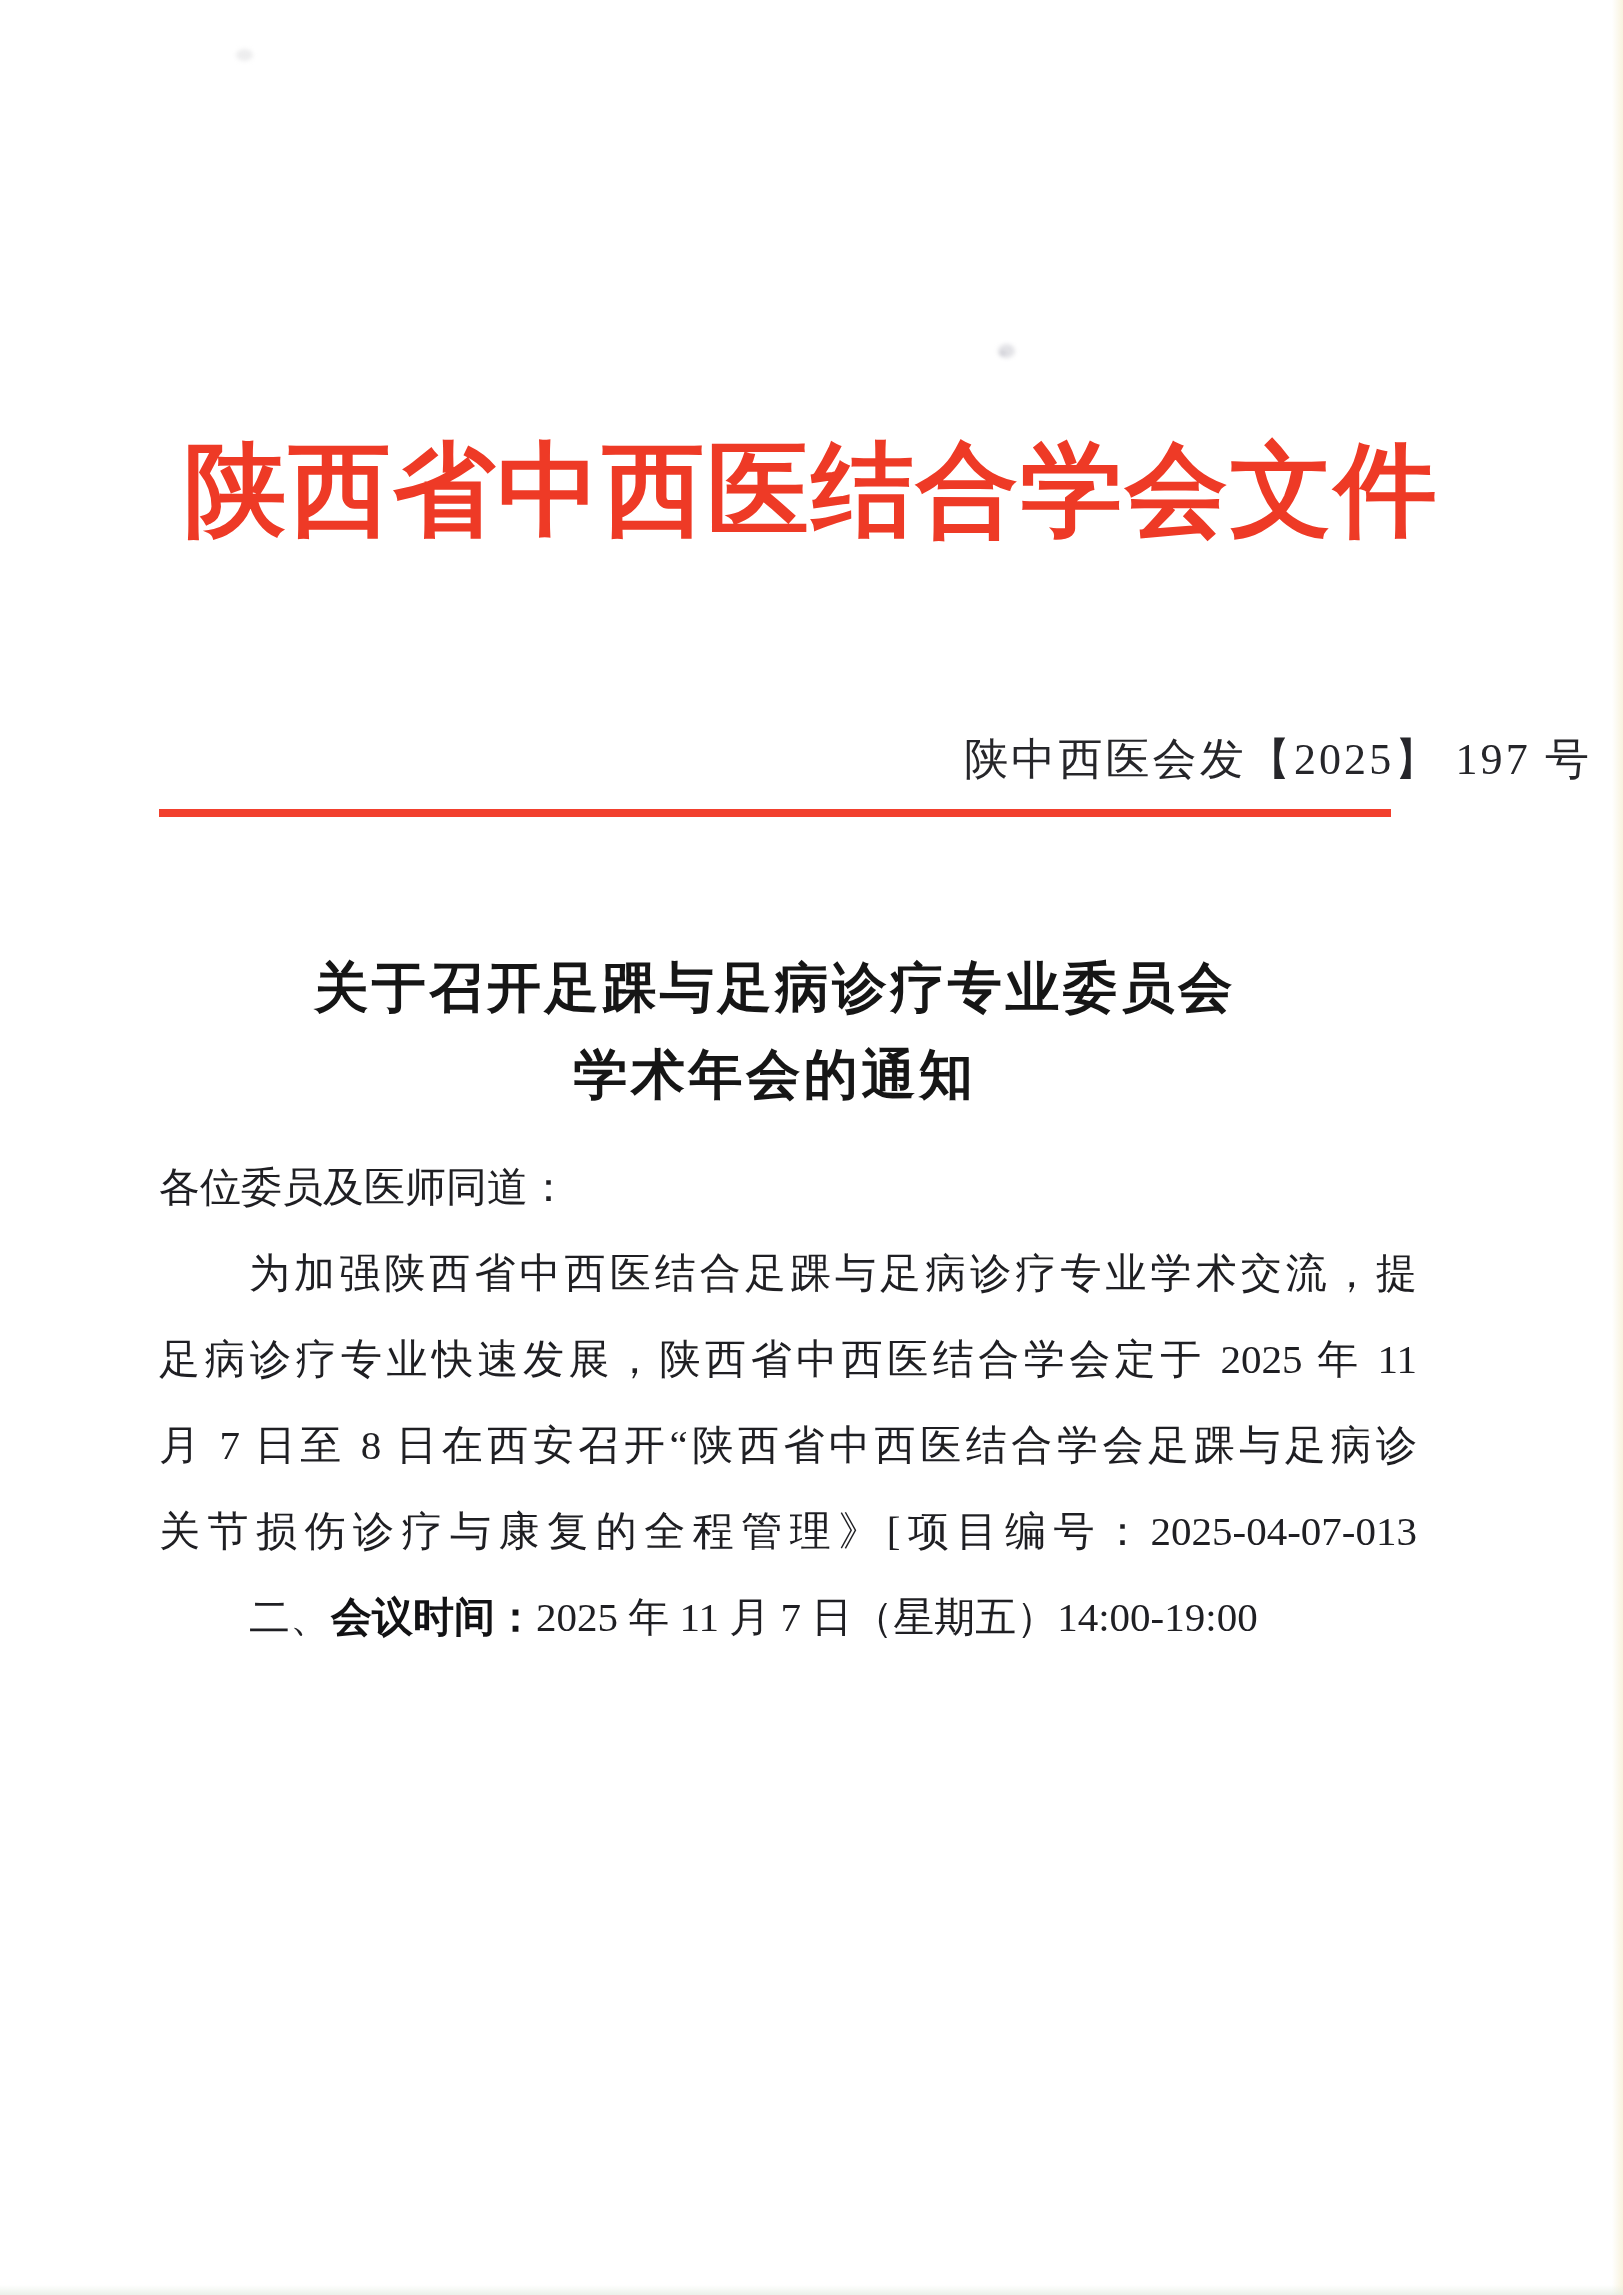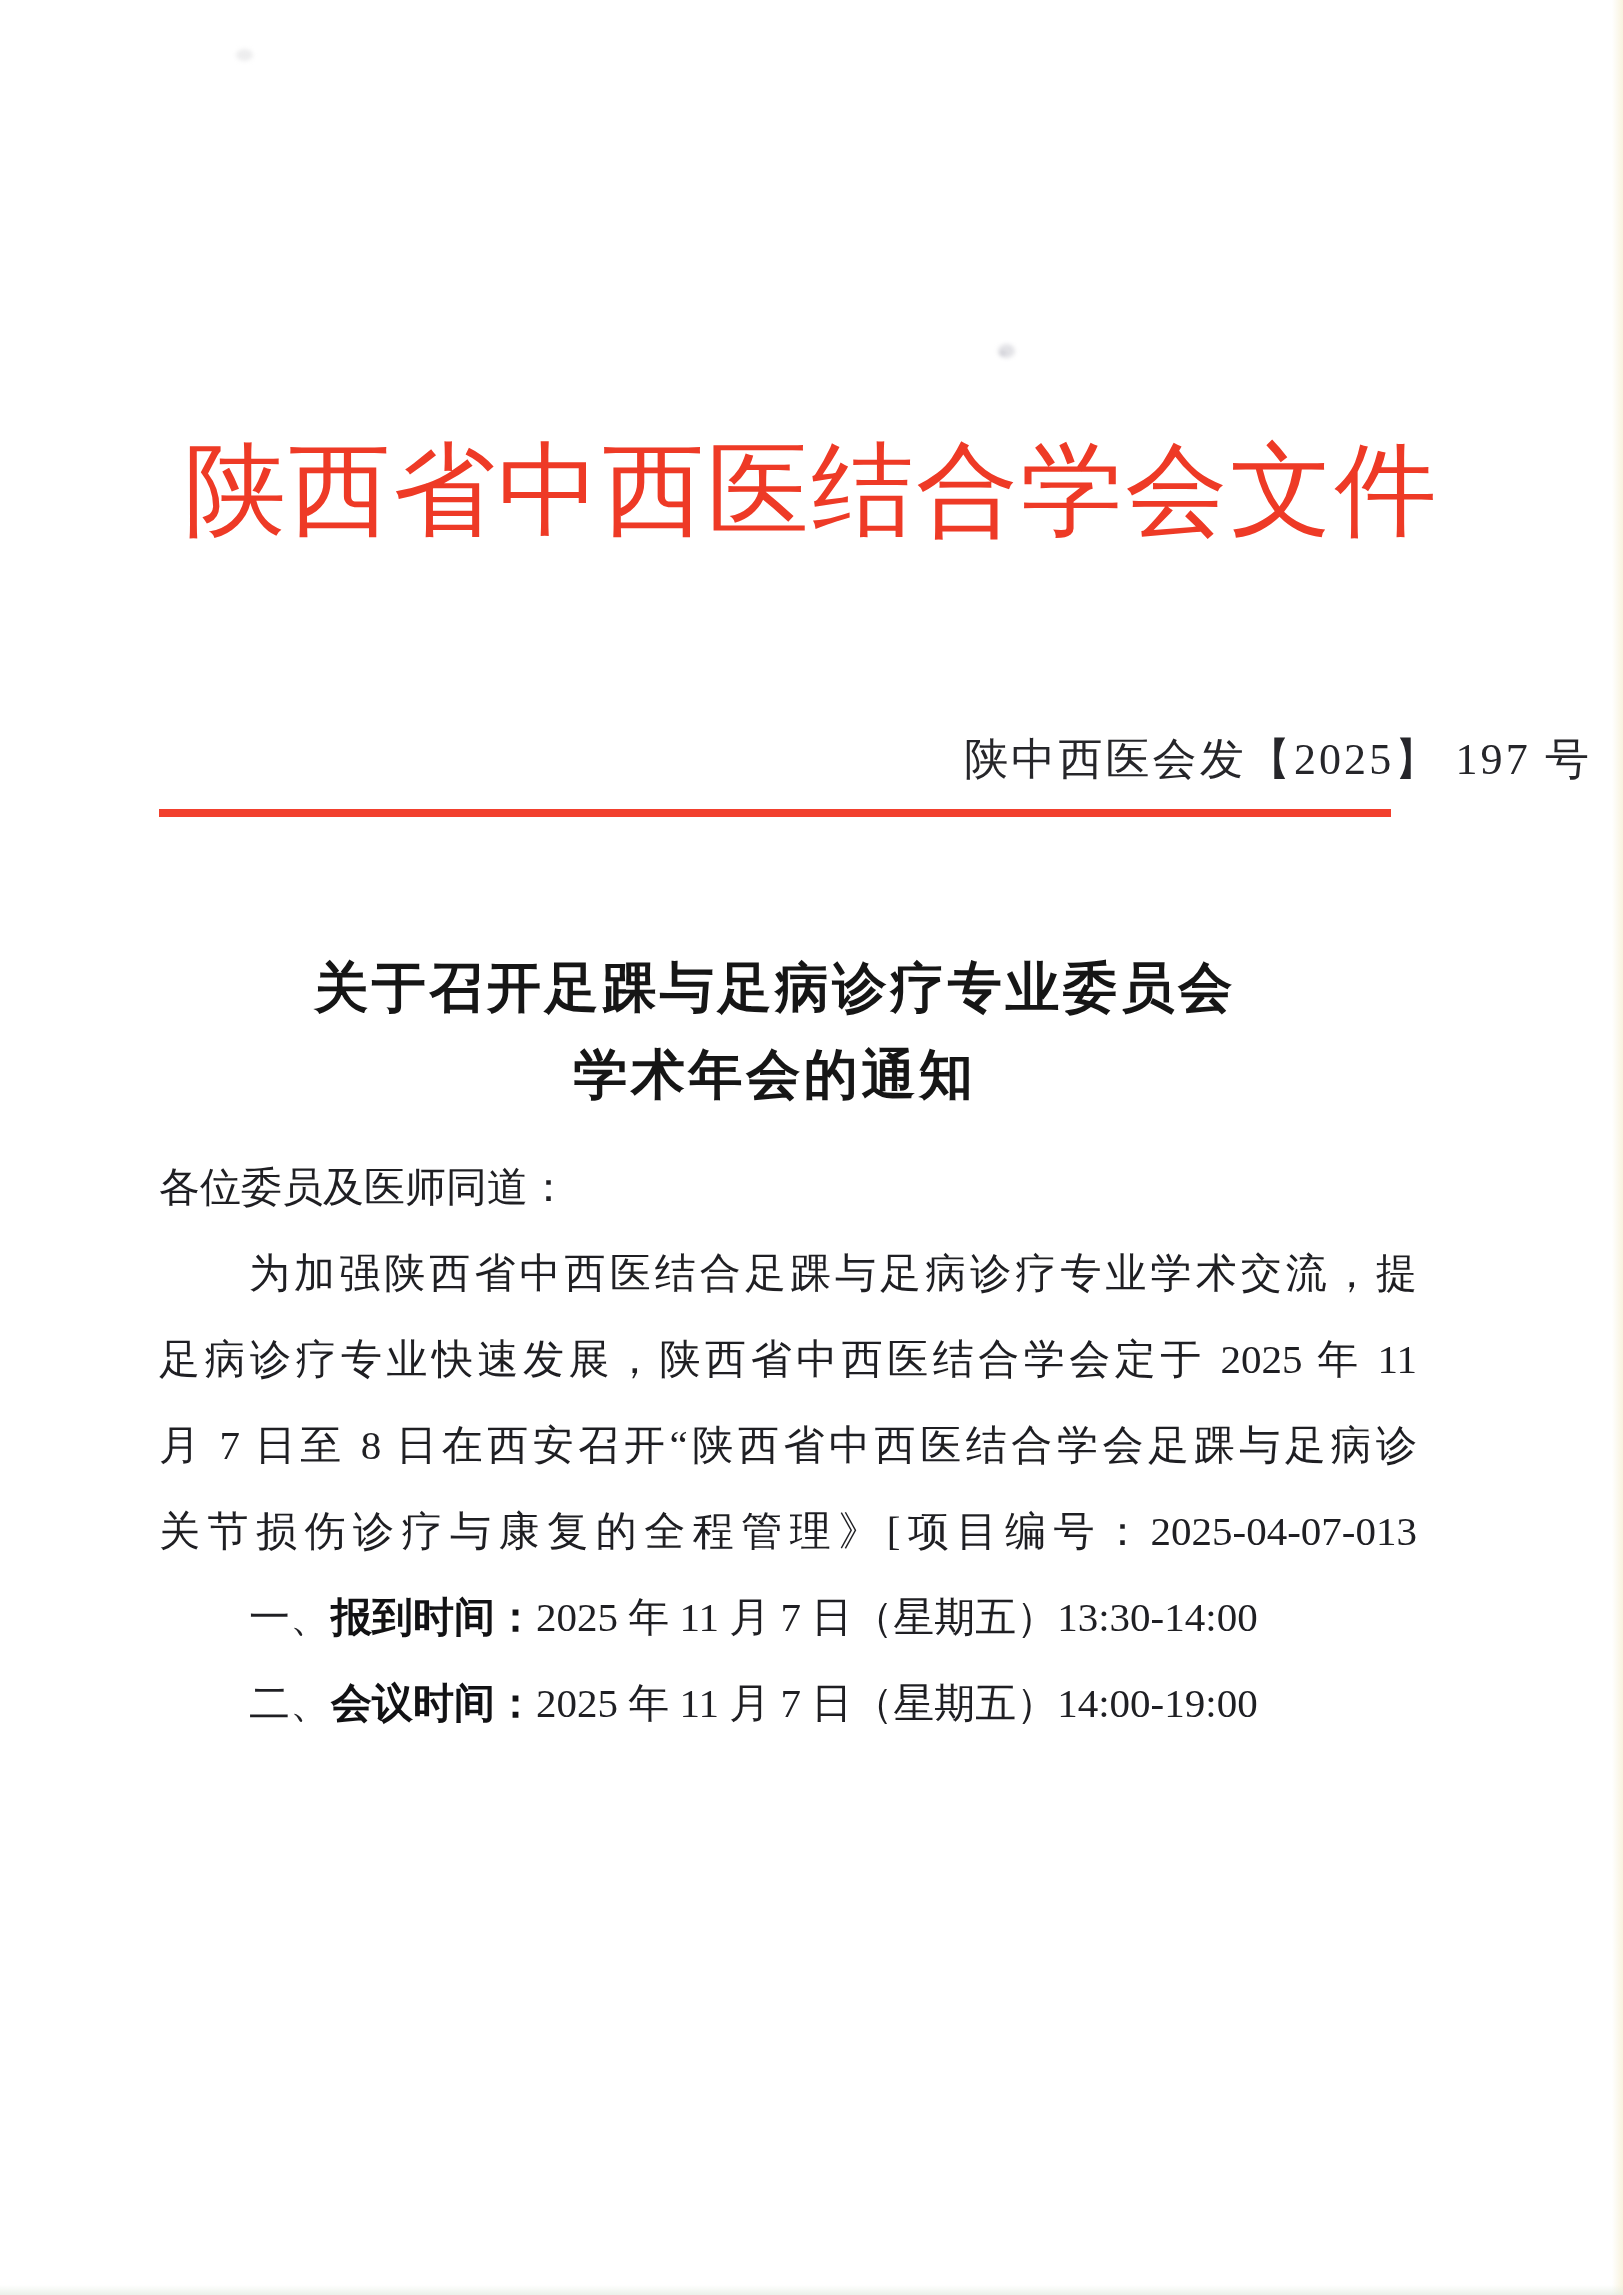--- a/index.html
+++ b/index.html
@@ -11,21 +11,21 @@
     color: #1c1c1c;
     overflow: hidden;
   }
   .page { position: absolute; inset: 0; }
 
   
   .letterhead-title {
     position: absolute; left: 0; right: 0; top: 434px;
     text-align: center;
     font-size: 102px; line-height: 1.12;
-    font-weight: 400;
+    font-weight: 700;
     letter-spacing: 2.6px;
     color: #ee3a26;
     white-space: nowrap;
   }
   .doc-number {
     position: absolute; left: 0; right: 31px; top: 731px;
     text-align: right;
     font-size: 44px; line-height: 1.3;
     letter-spacing: 3.1px;
     color: #26262a;
@@ -108,23 +108,20 @@
 
   <div class="body-block">
 
     <div class="body-line">各位委员及医师同道：</div>
 
     <div class="body-line j indent">为加强陕西省中西医结合足踝与足病诊疗专业学术交流，提</div>
     <div class="body-line j">足病诊疗专业快速发展，陕西省中西医结合学会定于 2025 年 11</div>
     <div class="body-line j">月 7 日至 8 日在西安召开“陕西省中西医结合学会足踝与足病诊</div>
     <div class="body-line j">关节损伤诊疗与康复的全程管理》[项目编号：2025-04-07-013</div>
 
-    <div class="body-line item-line indent">
-      <span>一、</span><span class="item-label">报到时间：</span><span>2025 年 11 月 7 日（星期五）13:30-14:00</span>
-    </div>
 
     <div class="body-line item-line indent">
       <span>二、</span><span class="item-label">会议时间：</span><span>2025 年 11 月 7 日（星期五）14:00-19:00</span>
     </div>
 
   </div>
 </div>
 
 
 </body></html>

